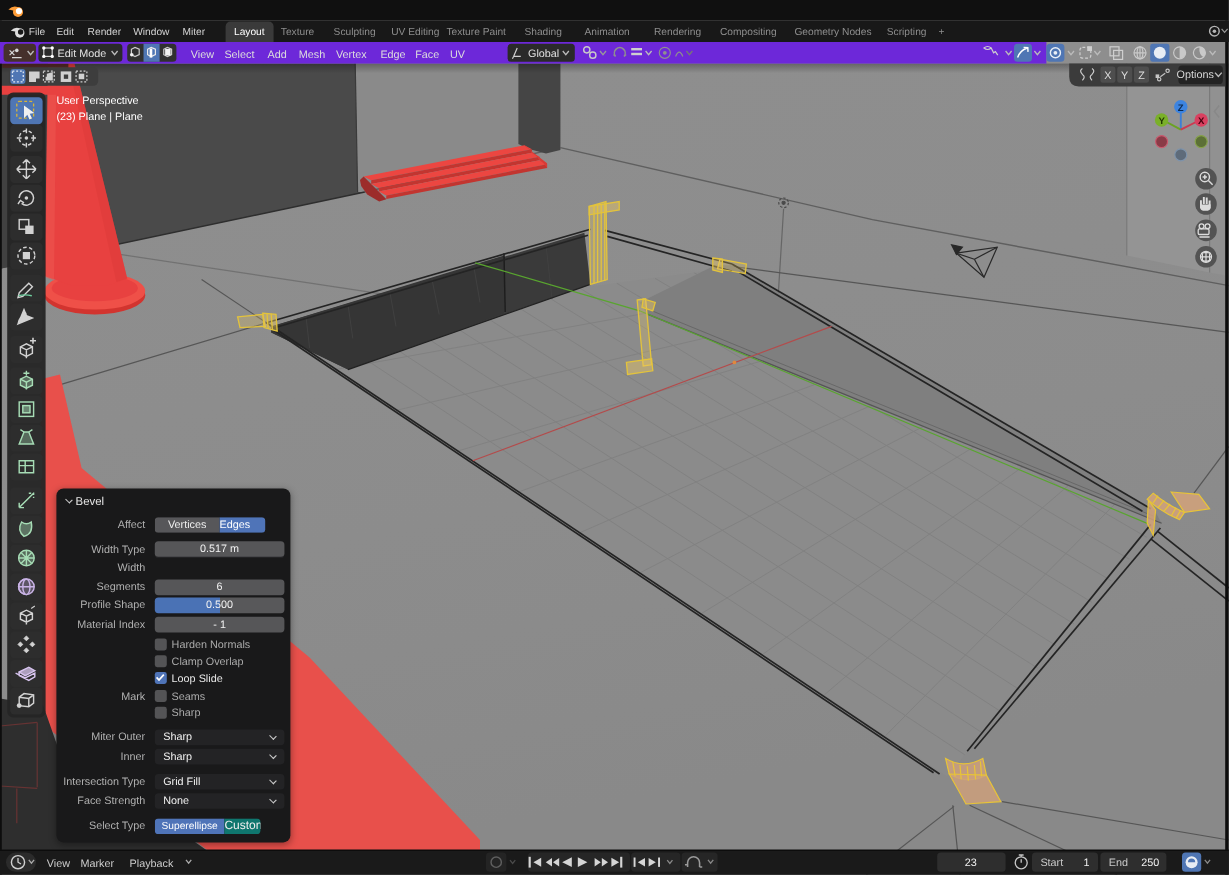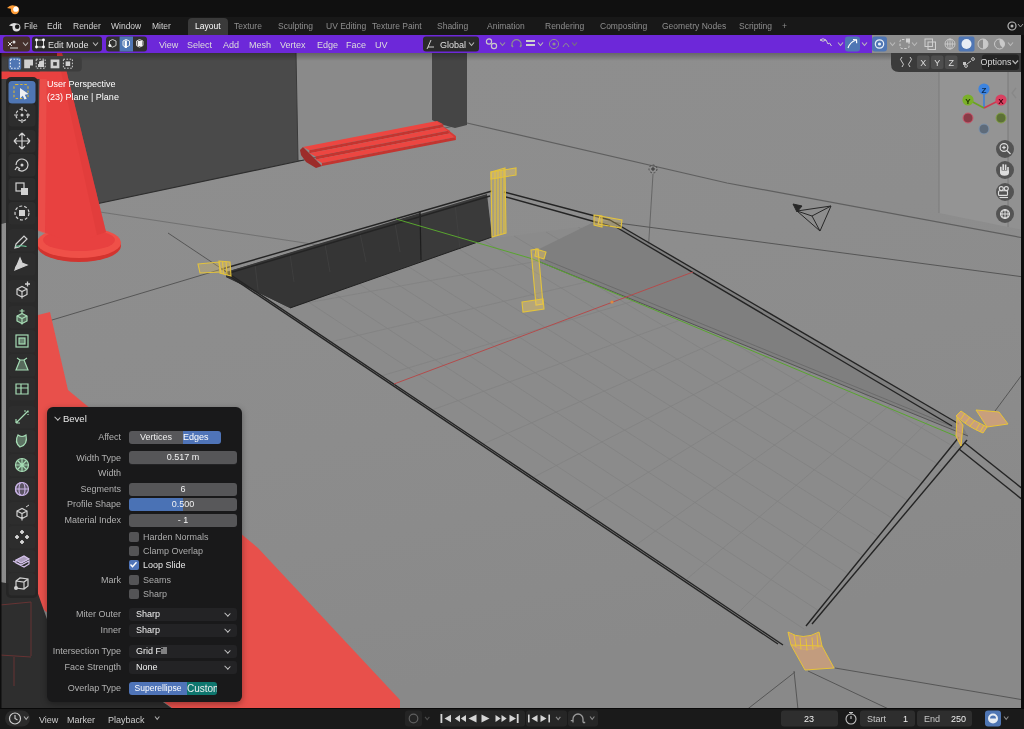--- a/index.html
+++ b/index.html
@@ -590,21 +590,21 @@
  <div class="cb" style="top:182px"></div>
     <div class="cbl" style="top:182px">Sharp</div>
  <div class="lbl" style="top:202px">Miter Outer</div>
     <div class="fld drop" style="top:201px">Sharp<span class="chev"></span></div>
  <div class="lbl" style="top:218px">Inner</div>
     <div class="fld drop" style="top:217px">Sharp<span class="chev"></span></div>
  <div class="lbl" style="top:239px">Intersection Type</div>
     <div class="fld drop" style="top:238px">Grid Fill<span class="chev"></span></div>
  <div class="lbl" style="top:255px">Face Strength</div>
     <div class="fld drop" style="top:254px">None<span class="chev"></span></div>
- <div class="lbl" style="top:276px">Overlap Type</div>
+ <div class="lbl" style="top:276px">Select Type</div>
  <div style="position:absolute;left:82px;top:275px;width:88px;height:13px;border-radius:3px;overflow:hidden">
    <div style="position:absolute;left:0;width:58px;height:13px;background:#4f74b8;color:#fff;text-align:center;line-height:13px;font-size:8.5px">Superellipse</div>
    <div style="position:absolute;left:58px;width:50px;height:13px;background:#0f766e;color:#eee;text-align:left;line-height:13px;font-size:10px">Custom</div>
  </div>
 </div>
 
 <div class="abs" id="timeline">
  <svg width="1024" height="21" viewBox="0 0 1024 21">
   <rect x="0" y="0" width="1024" height="1" fill="#090909"></rect>
   <rect x="5" y="2.5" width="25" height="16" rx="8" fill="#2b2b2b"></rect>

